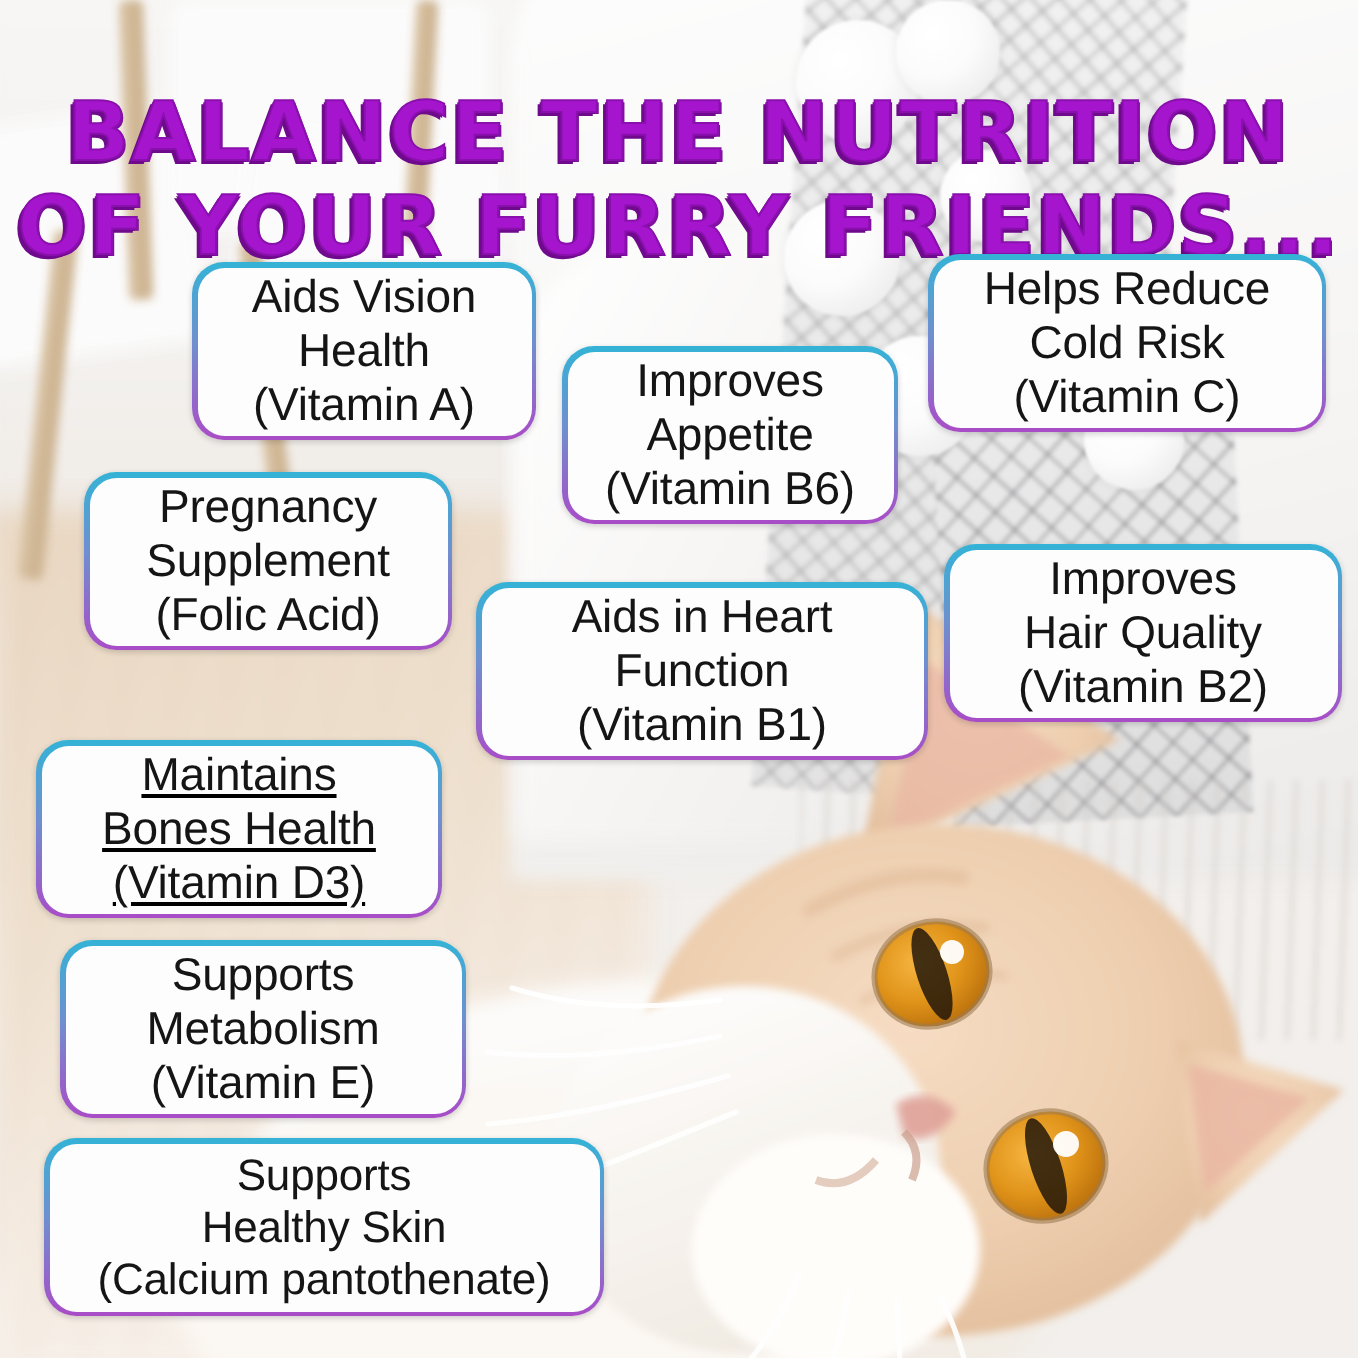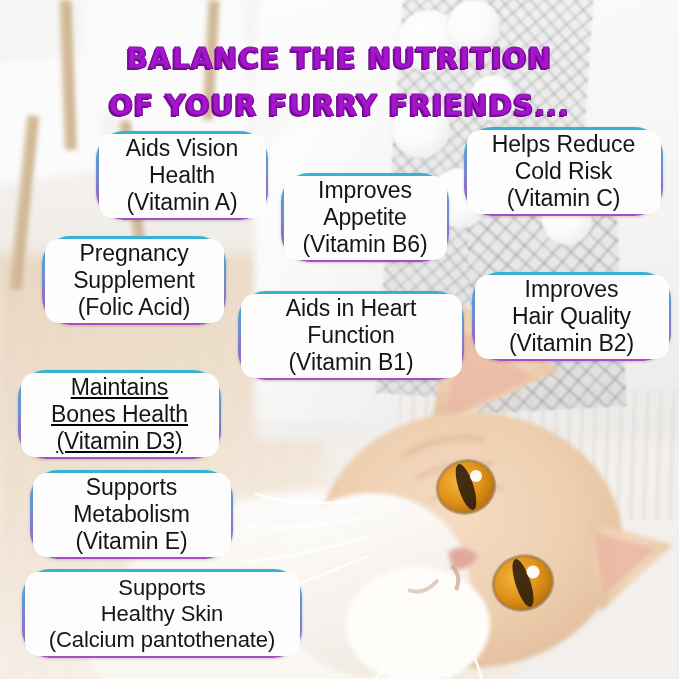--- a/index.html
+++ b/index.html
@@ -149,41 +149,41 @@
   .cat { position: absolute; left: 0; top: 0; width: 679px; height: 679px; }
 
   
   .headline {
     position: absolute;
     left: 0; top: 16px;
     width: 679px;
     text-align: center;
     font-family: "DejaVu Sans", sans-serif;
     font-weight: bold;
-    font-size: 28px;
+    font-size: 41px;
     line-height: 47px;
     letter-spacing: 1.2px;
     color: #a515cd;
     text-transform: uppercase;
     -webkit-text-stroke: 1px #8a10ad;
     text-shadow:
       -2px 2px 0 #6f0a8d,
       -1px 1px 0 #6f0a8d,
        1px 1px 0 #7d0f9c;
     white-space: pre-line;
     padding: 0 8px;
     box-sizing: border-box;
   }
 
   
   .callout {
     position: absolute;
     box-sizing: border-box;
     padding: 2.5px;
-    border-radius: 28px;
+    border-radius: 16px;
     background: linear-gradient(180deg, #34b3d6 0%, #6f8fd0 45%, #a94cc7 100%);
     box-shadow: 0 1px 3px rgba(0,0,0,.18);
   }
   .callout .inner {
     width: 100%;
     height: 100%;
     box-sizing: border-box;
     background: #fdfdfd;
     border-radius: 13.5px;
     display: flex;

